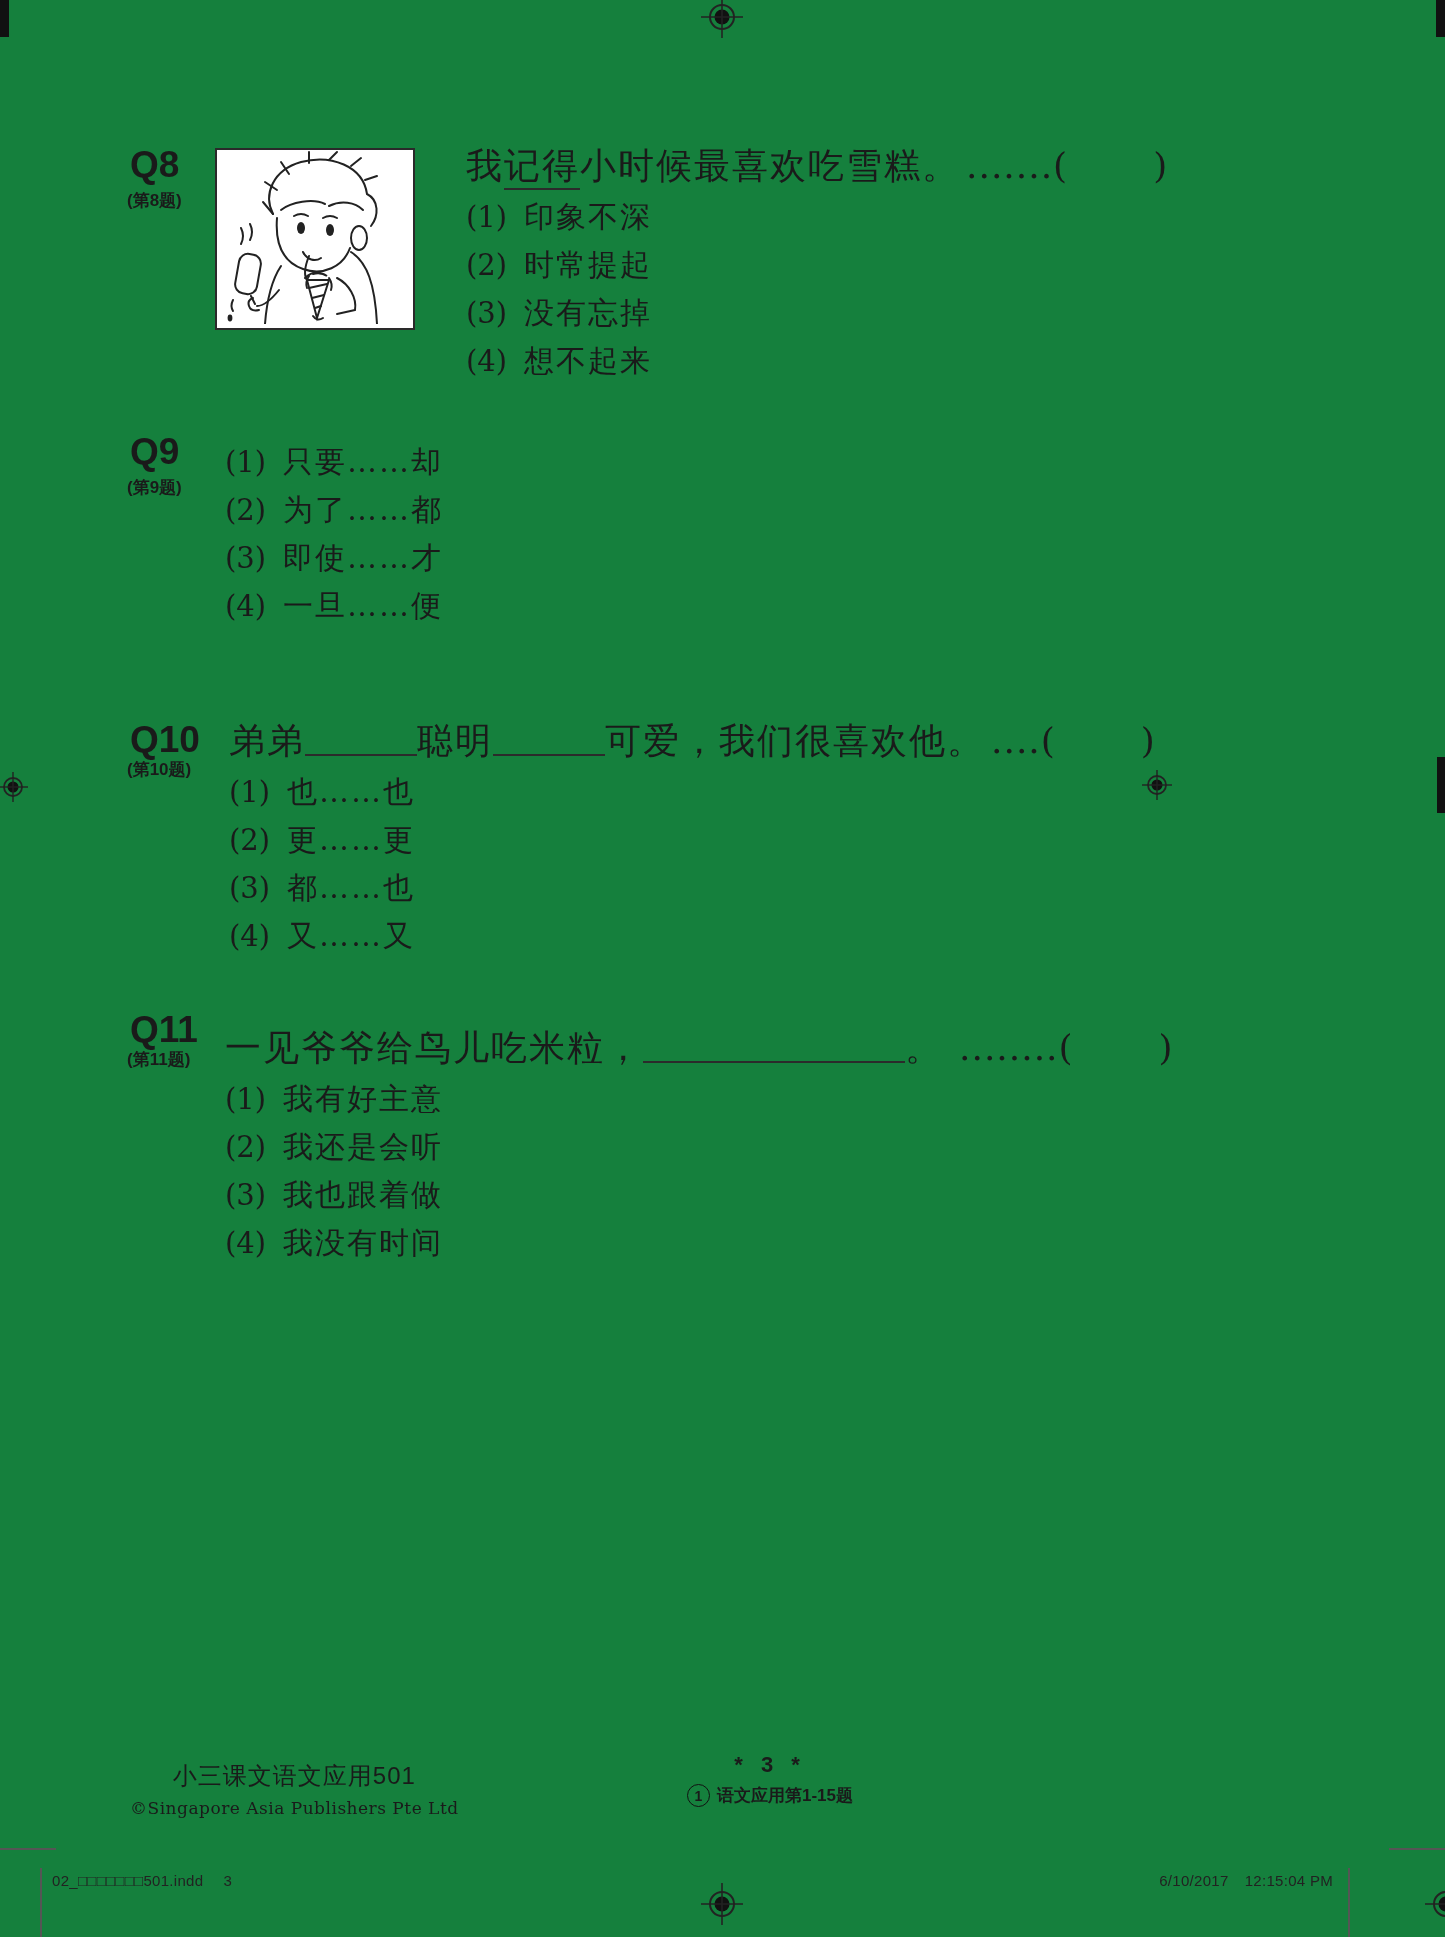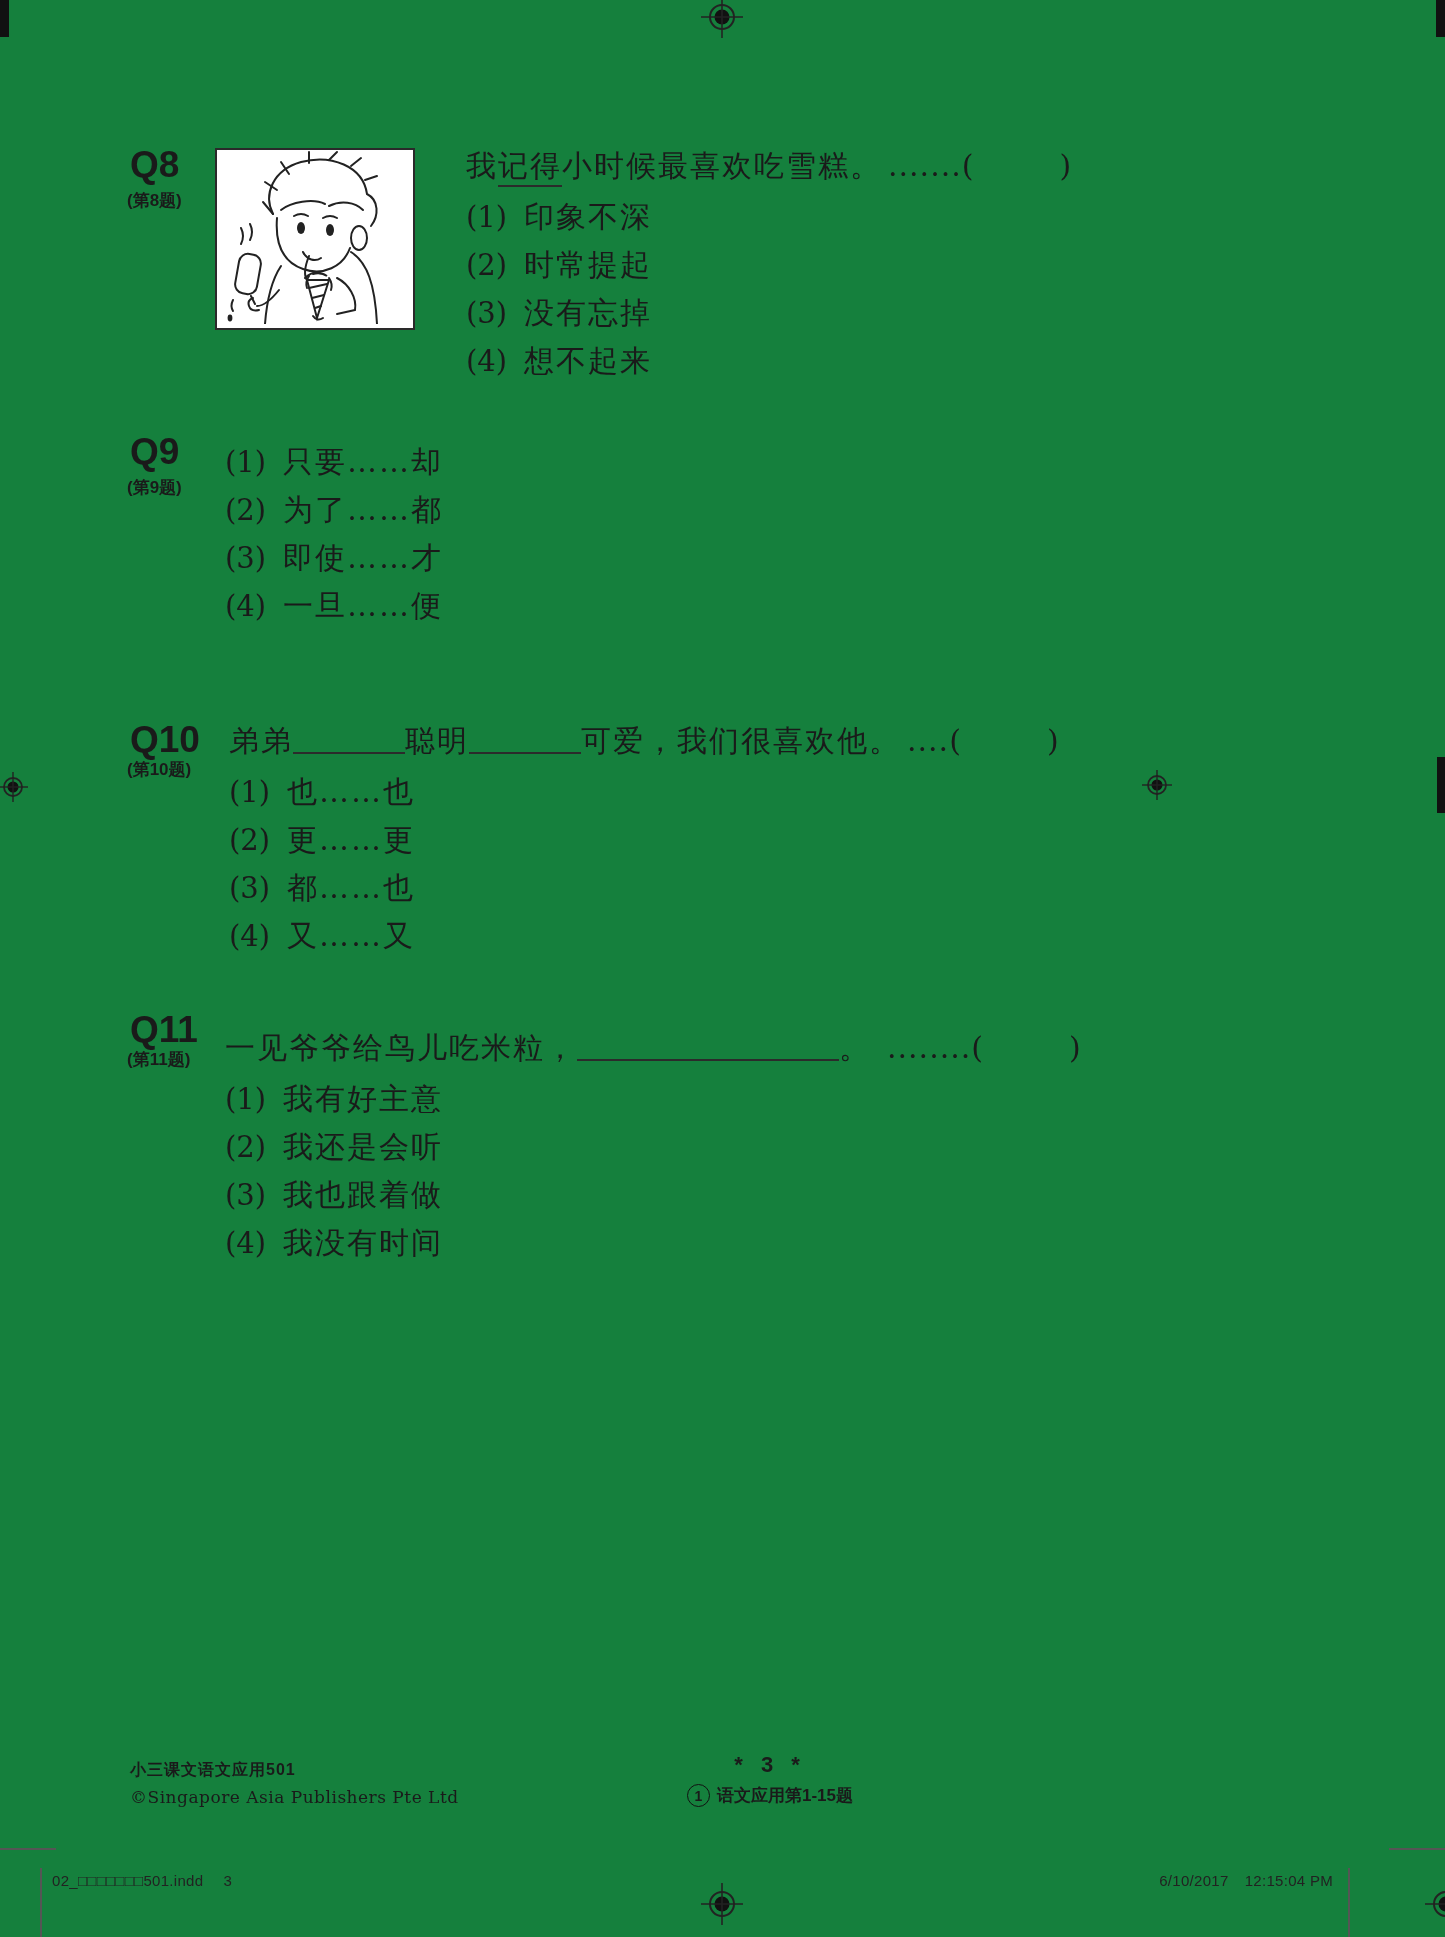--- a/index.html
+++ b/index.html
@@ -17,21 +17,21 @@
     font-family:"Liberation Sans",sans-serif;font-weight:bold;font-size:37px;line-height:40px;
   }
   .qsub{
     position:absolute;left:127px;top:44px;
     font-size:17px;font-weight:bold;letter-spacing:0px;text-align:right;
   }
   .qsub2{top:38px;}
   .qbody{position:absolute;top:0;}
   .stem{
     font-family:"DejaVu Serif","Liberation Serif",serif;
-    font-size:30px;line-height:42px;letter-spacing:2px;white-space:nowrap;
+    font-size:36px;line-height:42px;letter-spacing:2px;white-space:nowrap;
   }
   .opts{margin-top:10px;}
   .optrow{
     display:flex;align-items:baseline;height:48px;
     font-family:"DejaVu Serif","Liberation Serif",serif;font-size:30px;letter-spacing:2px;
   }
   .optnum{width:58px;flex:none;font-size:29px;letter-spacing:0;}
   .blank{
     display:inline-block;height:4px;border-bottom:2px solid #2b2b2b;
     vertical-align:baseline;transform:translateY(3px);
@@ -42,21 +42,21 @@
   .dots{letter-spacing:1px;margin-left:6px;}
   .paren{letter-spacing:0;}
   .pgap{display:inline-block;width:86px;}
   
   .qimgbox{
     position:absolute;left:215px;top:3px;width:196px;height:178px;
     border:2px solid #2a2a2a;background:#fff;
   }
   
   .footer-left{position:absolute;left:130px;top:1760px;}
-  .f-title{font-size:16px;font-weight:bold;letter-spacing:1px;}
+  .f-title{font-size:24px;font-weight:normal;letter-spacing:1px;text-align:center;}
   .f-copy{font-family:"DejaVu Serif","Liberation Serif",serif;font-size:17px;margin-top:6px;letter-spacing:0.5px;}
   .footer-center{position:absolute;left:540px;top:1752px;width:460px;text-align:center;}
   .f-page{font-size:22px;font-weight:bold;letter-spacing:6px;}
   .f-section{margin-top:6px;font-size:17px;font-weight:bold;display:flex;align-items:center;justify-content:center;gap:7px;}
   .circlenum{
     display:inline-flex;align-items:center;justify-content:center;
     width:21px;height:21px;border:1.6px solid #111;border-radius:50%;
     font-size:14px;font-weight:bold;flex:none;
   }
   

